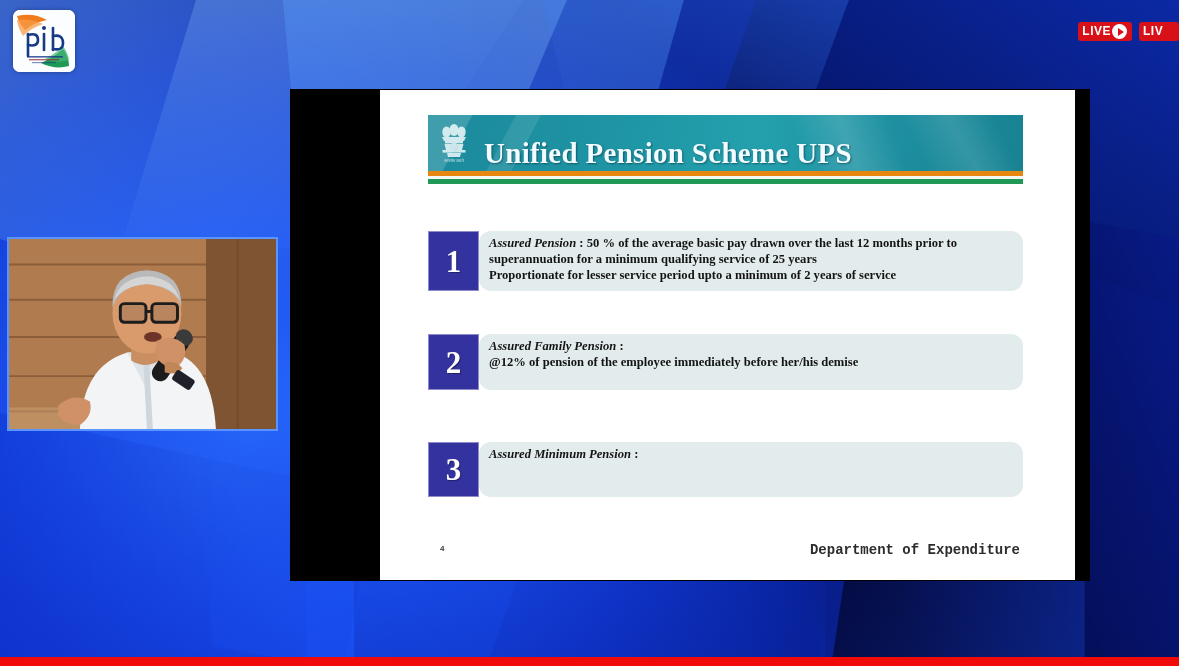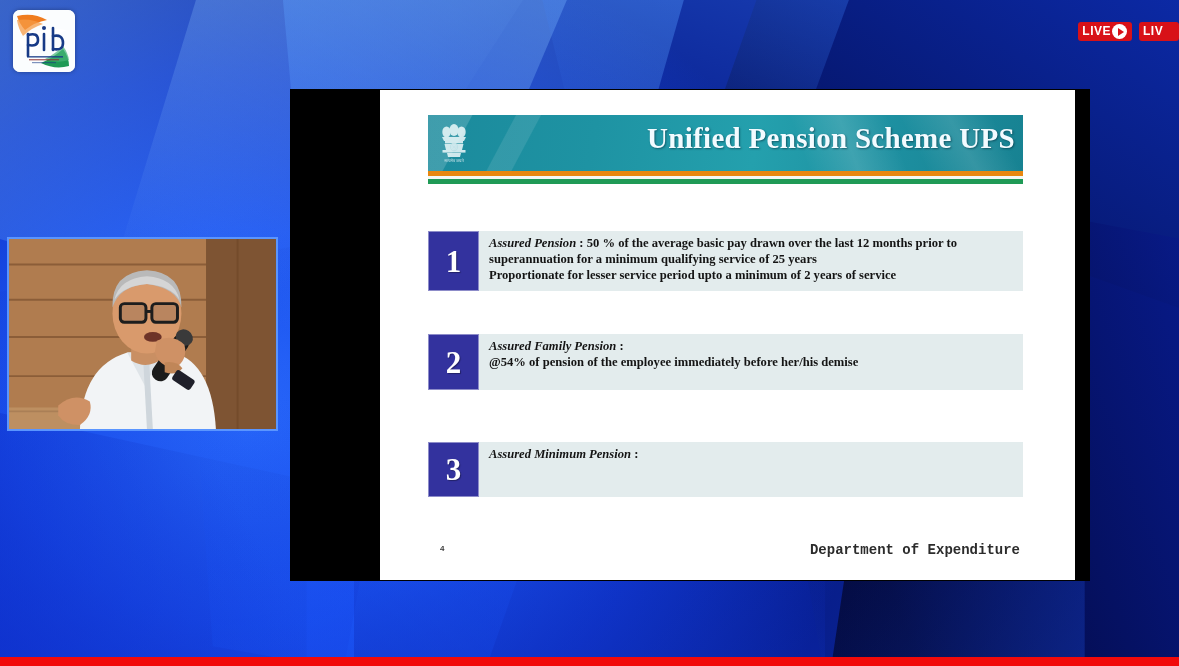--- a/index.html
+++ b/index.html
@@ -82,40 +82,40 @@
   .banner{position:absolute;left:48px;top:25px;width:595px;height:56px;
      background:linear-gradient(100deg,#1b8a9c 0%,#1e93a3 28%,#24a0ad 55%,#1d8fa0 78%,#178292 100%);
      overflow:hidden;}
   .banner .shine{position:absolute;inset:0;
      background:
        linear-gradient(118deg,rgba(255,255,255,.16) 0 7%,rgba(255,255,255,0) 7.2% 14%,rgba(255,255,255,.10) 14.2% 18%,rgba(255,255,255,0) 18.2% 100%),
        linear-gradient(70deg,rgba(255,255,255,0) 62%,rgba(255,255,255,.14) 70%,rgba(255,255,255,0) 78%),
        linear-gradient(62deg,rgba(255,255,255,0) 80%,rgba(255,255,255,.12) 88%,rgba(255,255,255,0) 95%);}
   .banner .emblem{position:absolute;left:6px;top:2px;width:40px;height:48px;opacity:.92;}
   .banner .emblem svg{width:40px;height:48px;display:block;}
-  .banner-title{position:absolute;left:56px;right:8px;top:0;height:46px;line-height:46px;
-     text-align:right;color:#f2fbff;font-family:"Liberation Serif",serif;font-weight:bold;
+  .banner-title{position:absolute;left:56px;right:8px;top:15px;height:46px;line-height:46px;
+     text-align:left;color:#f2fbff;font-family:"Liberation Serif",serif;font-weight:bold;
      font-size:29px;letter-spacing:.3px;text-shadow:1px 1px 2px rgba(0,40,55,.55);}
   .stripes{position:absolute;left:48px;top:81px;width:595px;height:13px;}
   .stripe-o{position:absolute;left:0;right:0;top:0;height:5px;background:#e8870f;}
   .stripe-w{position:absolute;left:0;right:0;top:5px;height:3px;background:#f4f7f3;}
   .stripe-g{position:absolute;left:0;right:0;top:8px;height:5px;background:#1f9a56;}
 
   
   .row{position:absolute;left:48px;display:flex;align-items:stretch;}
   .row1{top:141px;width:595px;height:60px;}
   .row2{top:244px;width:595px;height:56px;}
   .row3{top:352px;width:595px;height:55px;}
   .numbox{width:51px;flex:0 0 51px;background:#33329e;border:1px solid #8d8cc9;
      box-sizing:border-box;display:flex;align-items:center;justify-content:center;}
   .numbox span{color:#fff;font-family:"Liberation Serif",serif;font-size:31px;font-weight:bold;
      text-shadow:1px 1px 1px rgba(0,0,0,.35);line-height:1;}
   .panel{flex:1;background:#e3eced;padding:5px 8px 4px 10px;box-sizing:border-box;
      font-family:"Liberation Serif",serif;font-size:12.6px;line-height:1.27;color:#141414;
-     font-weight:bold;}
+     font-weight:bold;border-radius:12px;}
   .panel .em{font-style:italic;}
 
   
   .pg-num{position:absolute;left:60px;top:454px;font-size:8px;color:#3b3b3b;font-weight:bold;
      font-family:"Liberation Sans",sans-serif;}
   .dept{position:absolute;right:55px;top:452px;font-size:14px;color:#2c2c2c;font-weight:bold;
      font-family:Liberation Mono, monospace;}
 </style>
 </head>
 <body>
@@ -262,21 +262,21 @@
         <span>Proportionate for lesser service period upto a minimum of 2 years of service</span>
       </div>
     </div>
 
     <div class="row row2">
       <div class="numbox">
         <span>2</span>
       </div>
       <div class="panel">
         <span class="em">Assured Family Pension</span><span> :</span><br>
-        <span>@54% of pension of the employee immediately before her/his demise</span>
+        <span>@12% of pension of the employee immediately before her/his demise</span>
       </div>
     </div>
 
     <div class="row row3">
       <div class="numbox">
         <span>3</span>
       </div>
       <div class="panel">
         <span class="em">Assured Minimum Pension</span><span> :</span><br>
       </div>

